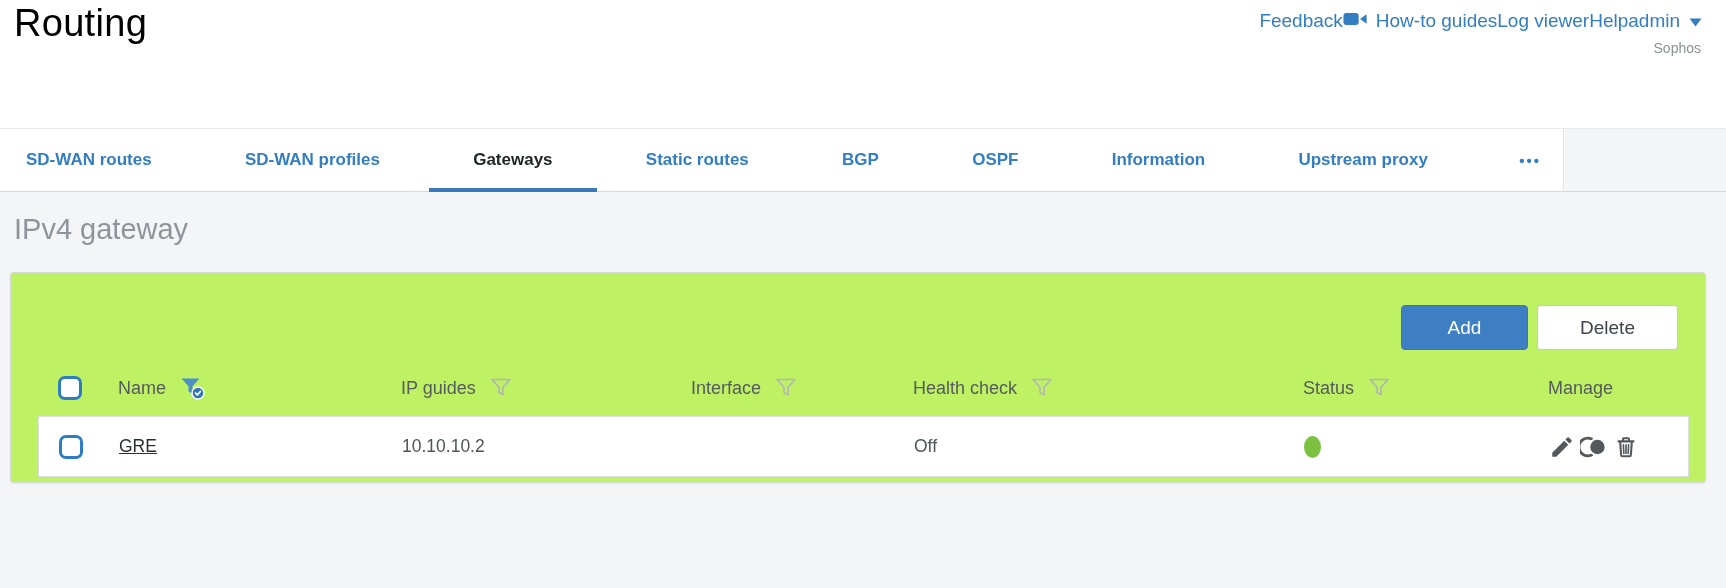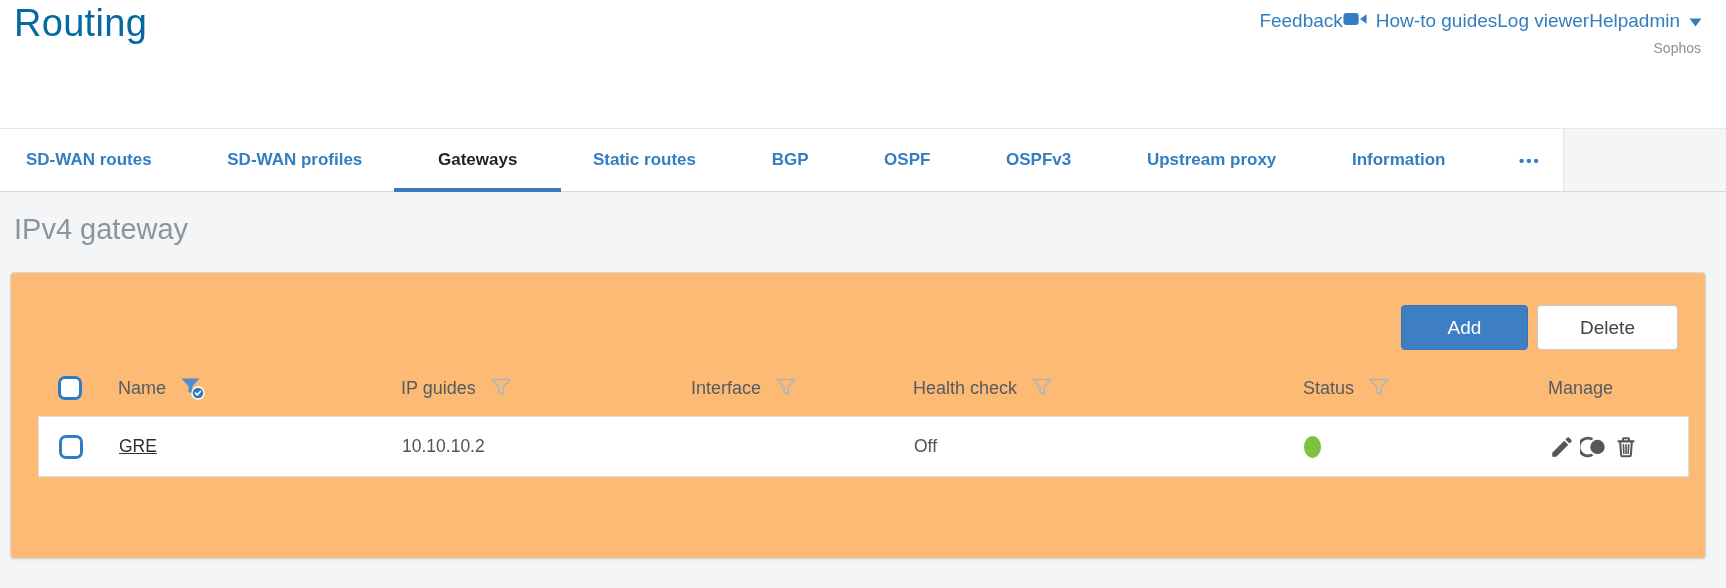--- a/index.html
+++ b/index.html
@@ -7,21 +7,21 @@
   body {
     font-family: "Liberation Sans", "DejaVu Sans", sans-serif;
     background: #ffffff;
     color: #3c444c;
   }
 
   
   .header { position: relative; height: 128px; background: #fff; }
   .page-title {
     position: absolute; left: 14px; top: 2px;
-    font-size: 38px; font-weight: 400; color: #0369a1; letter-spacing: .3px;
+    font-size: 38px; font-weight: 400; color: #000000; letter-spacing: .3px;
   }
   .top-links {
     position: absolute; top: 10px; right: 24px;
     display: flex; align-items: center; 
     font-size: 19px; color: #337dc1;
   }
   .top-link { display: flex; align-items: center; gap: 9px; cursor: pointer; white-space: nowrap; }
   .brand {
     position: absolute; top: 40px; right: 25px;
     font-size: 14px; color: #8b9196;
@@ -56,22 +56,22 @@
     padding: 0 6px; cursor: pointer;
   }
 
   
   .content { background: #f4f5f6; height: 396px; padding: 20px 20px 8px 10px; }
   .section-title {
     margin-left: 4px;
     font-size: 29px; font-weight: 400; color: #8d949b; line-height: 34px;
   }
   .panel {
-    margin-top: 26px; height: 287px;
-    background: #fdba74; border: 1px solid #d6d9da; border-radius: 4px;
+    margin-top: 26px; height: 211px;
+    background: #bef264; border: 1px solid #d6d9da; border-radius: 4px;
     box-shadow: 0 1px 2px rgba(32,42,50,.08);
     padding: 32px 17px 0 27px;
   }
   .toolbar { display: flex; justify-content: flex-end; gap: 9px; padding-right: 10px; }
   .btn {
     height: 45px; border-radius: 4px; font-size: 19px;
     font-family: inherit; cursor: pointer;
     display: flex; align-items: center; justify-content: center;
   }
   .btn-add { width: 127px; background: #3e7ec3; border: 1px solid #3a76b6; color: #fff; }
@@ -139,23 +139,22 @@
 </div>
 
 <div class="tabs-row">
   <nav class="tabs">
     <div class="tab">SD-WAN routes</div>
     <div class="tab">SD-WAN profiles</div>
     <div class="tab active">Gateways</div>
     <div class="tab">Static routes</div>
     <div class="tab">BGP</div>
     <div class="tab">OSPF</div>
-    <div class="tab">OSPFv3</div>
+    <div class="tab">Information</div>
     <div class="tab">Upstream proxy</div>
-    <div class="tab">Information</div>
     <div class="tab-overflow">•••</div>
   </nav>
   <div class="tabs-gutter"></div>
 </div>
 
 <div class="content">
   <div class="section-title">IPv4 gateway</div>
 
   <div class="panel">
     <div class="toolbar">

